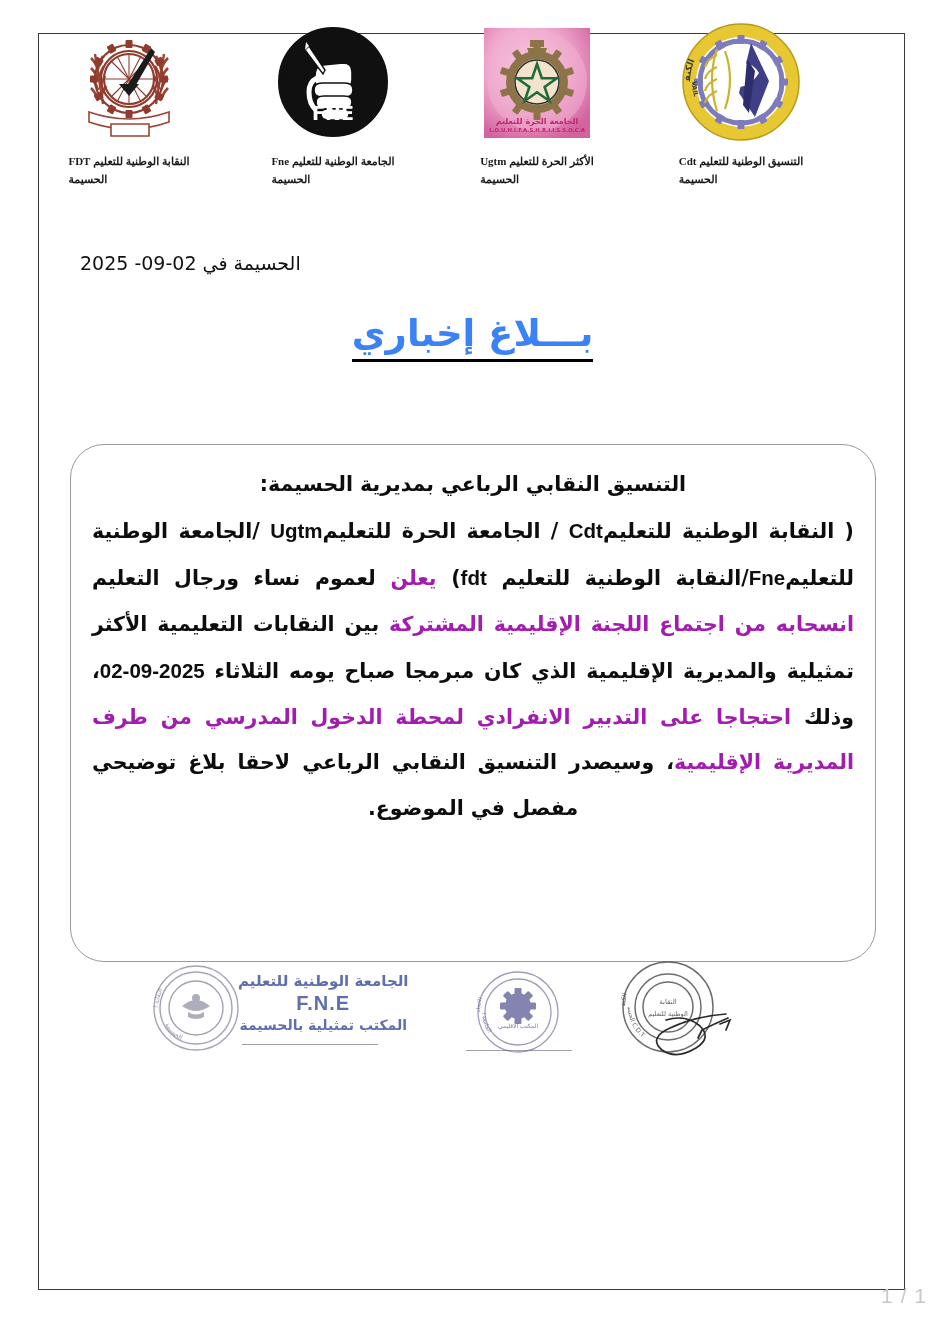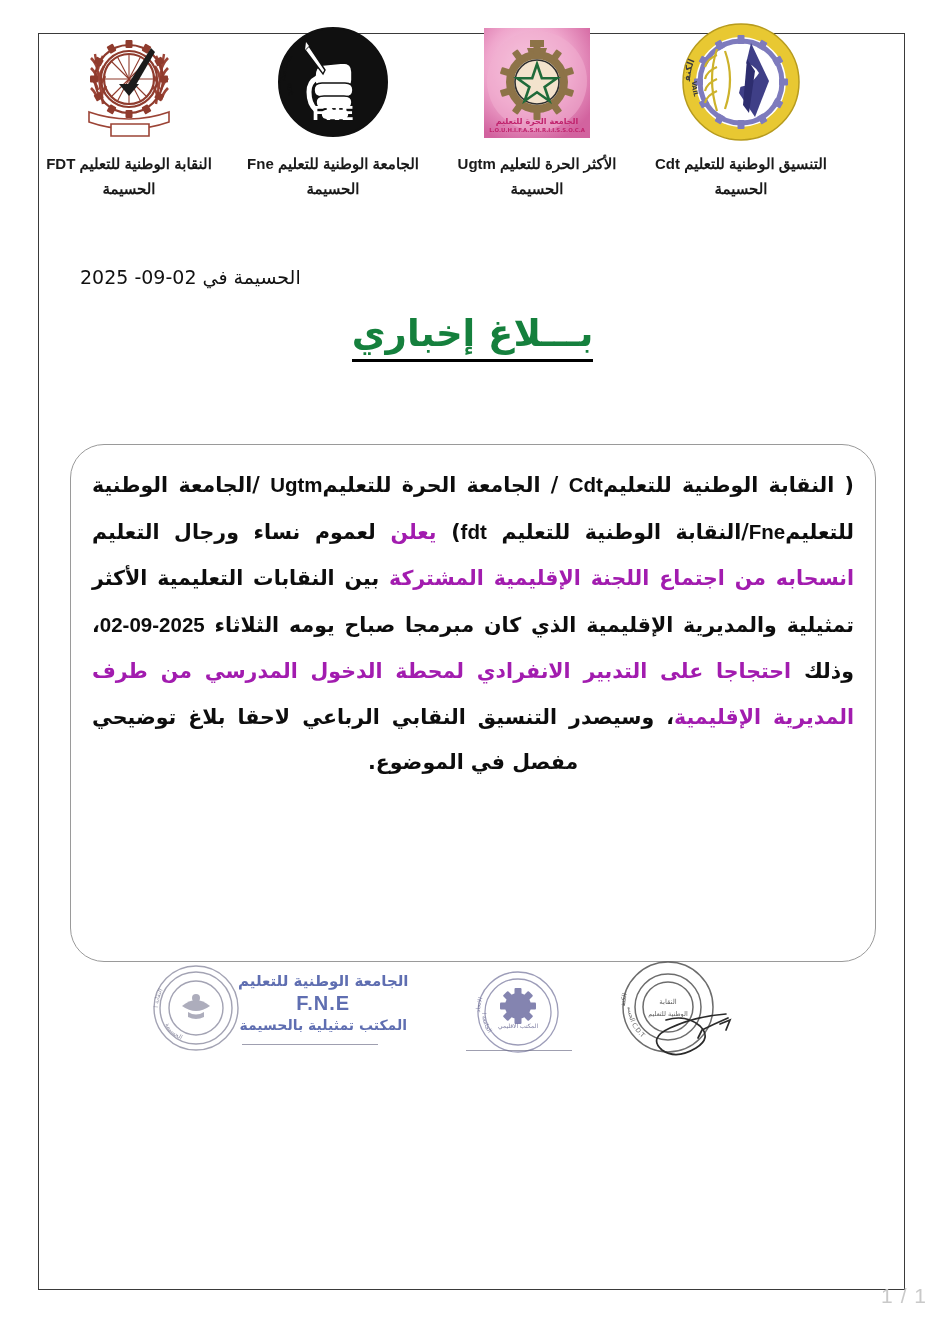--- a/index.html
+++ b/index.html
@@ -57,55 +57,55 @@
     align-items: center;
   }
   .logo-art {
     height: 125px;
     display: flex;
     align-items: center;
     justify-content: center;
   }
   .logo-caption {
     margin-top: 7px;
-    text-align: center;
-    font-size: 15px;
+    text-align: left;
+    font-size: 11px;
     line-height: 1.65;
     color: #1a1a1a;
-    font-family: Liberation Sans, sans-serif;
+    font-family: Liberation Serif, serif;
     font-weight: bold;
     direction: rtl;
   }
   .logo-caption .l2 { display: block; }
 
   
   #date-line {
     position: absolute;
     left: 80px;
-    top: 266px;
+    top: 252px;
     font-size: 19px;
     color: #111;
     font-family: "DejaVu Sans", sans-serif;
     direction: rtl;
     white-space: nowrap;
   }
 
   
   #doc-title {
     position: absolute;
     left: 0;
     top: 312px;
     width: 945px;
     text-align: center;
   }
   #doc-title .t {
     display: inline-block;
     font-size: 37px;
     font-weight: bold;
-    color: #15803d;
+    color: #3b82f6;
     font-family: "DejaVu Sans", sans-serif;
     border-bottom: 3px solid #000;
     padding-bottom: 4px;
     letter-spacing: 1px;
   }
 
   
   #body-box {
     position: absolute;
     left: 70px;
@@ -380,20 +380,21 @@
 
 <div id="date-line">الحسيمة في 02-09- 2025</div>
 
 <div id="doc-title">
   <span class="t">بـــلاغ إخباري</span>
 </div>
 
 <div id="body-box"></div>
 
 <div id="body-text">
+  <p class="lead">التنسيق النقابي الرباعي بمديرية الحسيمة:</p>
   <p><span>( النقابة الوطنية للتعليم</span><span class="lat">Cdt</span><span> / الجامعة الحرة للتعليم</span><span class="lat">Ugtm</span><span> /الجامعة الوطنية للتعليم</span><span class="lat">Fne</span><span>/النقابة الوطنية للتعليم </span><span class="lat">fdt</span><span>) </span><span class="hl">يعلن</span><span> لعموم نساء ورجال التعليم </span><span class="hl">انسحابه من اجتماع اللجنة الإقليمية المشتركة</span><span> بين النقابات التعليمية الأكثر تمثيلية والمديرية الإقليمية الذي كان مبرمجا صباح يومه الثلاثاء </span><span class="lat">2025-09-02</span><span>، وذلك </span><span class="hl">احتجاجا على التدبير الانفرادي لمحطة الدخول المدرسي من طرف المديرية الإقليمية</span><span>، وسيصدر التنسيق النقابي الرباعي لاحقا بلاغ توضيحي مفصل في الموضوع.</span></p>
 </div>
 
 <div id="stamps">
 
   <div class="stamp stamp-fdt">
     <svg width="96" height="96" viewBox="0 0 96 96" aria-hidden="true">
       <g fill="none" stroke="#6b6b86" stroke-width="1.4" opacity=".62">
         <circle cx="48" cy="48" r="42"></circle>
         <circle cx="48" cy="48" r="36"></circle>

